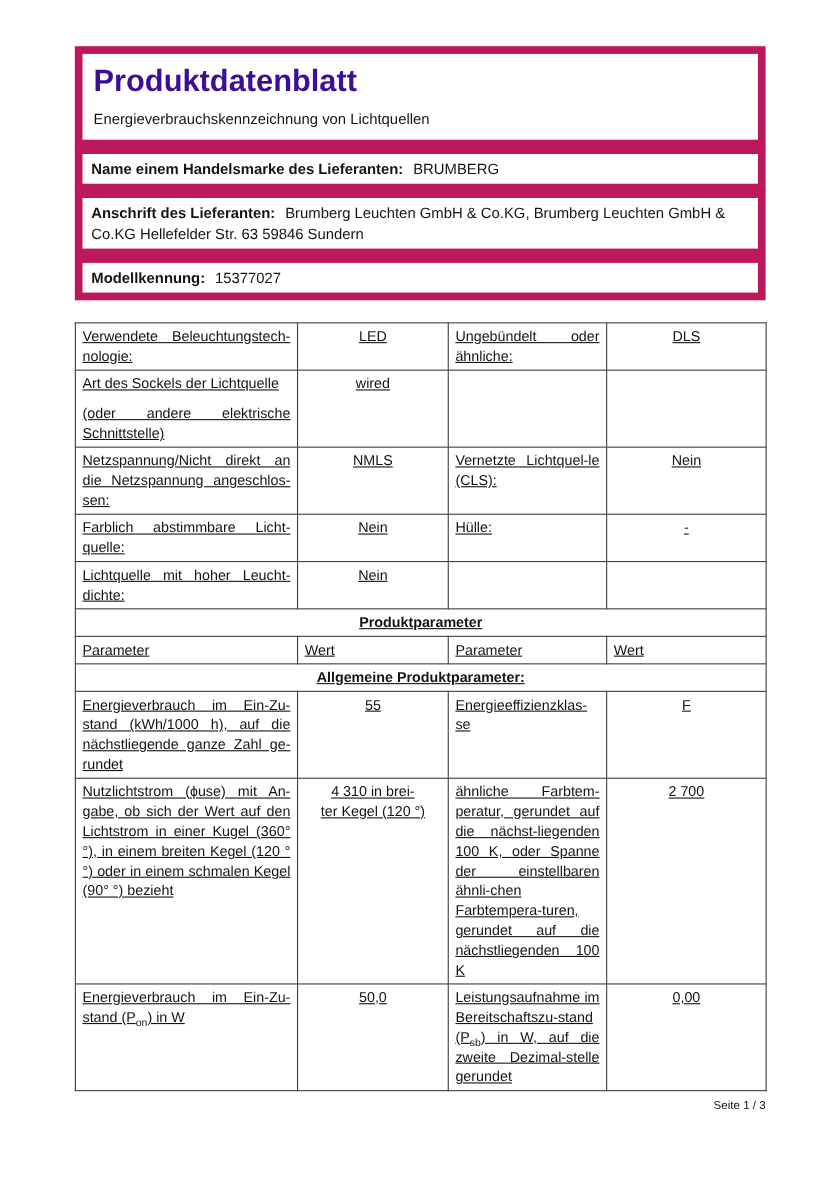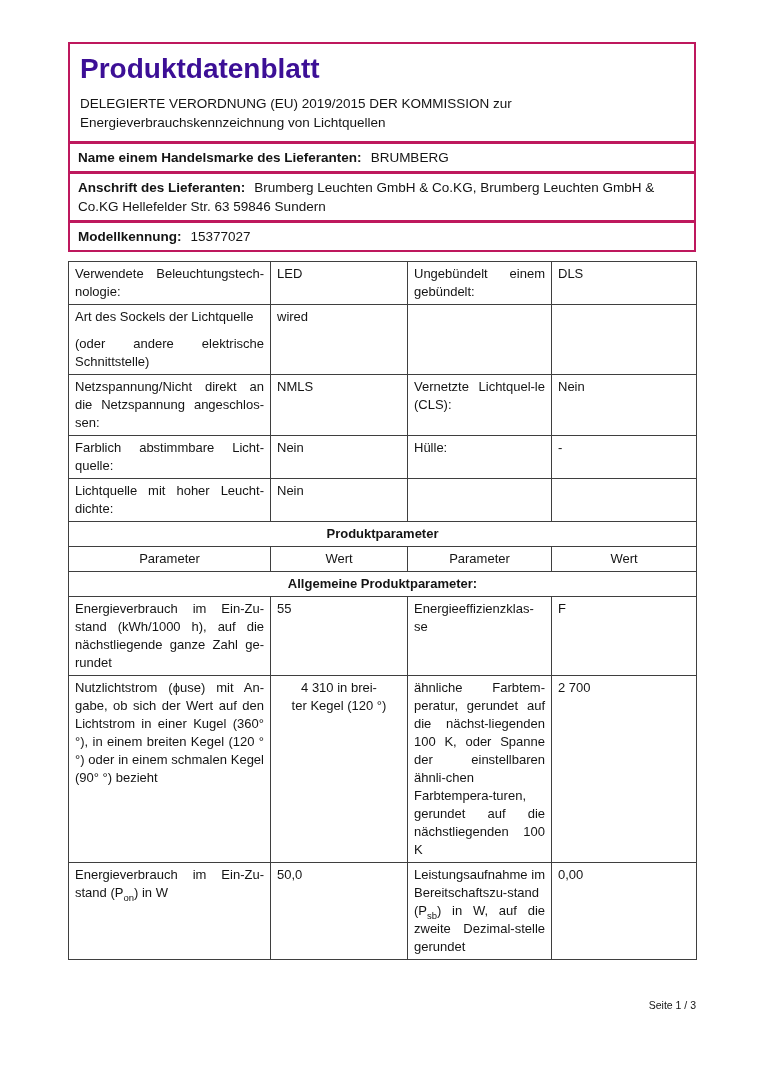--- a/index.html
+++ b/index.html
@@ -1,51 +1,50 @@
 <!DOCTYPE html>
 <html><head>
 <meta charset="utf-8">
 <style>
   html,body{margin:0;padding:0;background:#ffffff;}
   .page{position:relative;width:764px;height:1080px;background:#ffffff;overflow:hidden;
         font-family:"Liberation Sans","DejaVu Sans",sans-serif;color:#141414;}
   .doc{position:absolute;left:68px;top:43px;width:628px;}
 
-  .box{border:2px solid #be185d;margin-top:-1px;padding:4px 8px;font-size:13.5px;line-height:19px;box-sizing:border-box;}
+  .box{border:7px solid #be185d;margin-top:-1px;padding:4px 8px;font-size:13.5px;line-height:19px;box-sizing:border-box;}
   .header-box{padding:8px 10px 9px 10px;}
   .page-title{margin:0 0 9px 0;font-size:28px;line-height:33px;font-weight:bold;}
   .subtitle-line{display:block;}
   .lbl{font-weight:bold;}
   .val{margin-left:9px;margin-top:44px;}
 
-  table.params{border-collapse:collapse;table-layout:fixed;width:628px;margin-top:9px;}
+  table.params{border-collapse:collapse;table-layout:fixed;width:628px;margin-top:20px;text-decoration:underline;}
   table.params td{border:1px solid #3f3f3f;vertical-align:top;font-size:13px;line-height:18px;
                   padding:3px 6px;box-sizing:border-box;overflow:hidden;}
   td.p{text-align:justify;}
-  td.v{}
+  td.v{text-align:center;}
   td.v2{text-align:center;padding-left:14px;padding-right:14px;}
   td.spanrow{text-align:center;font-weight:bold;padding-top:1px;padding-bottom:1px;}
-  td.hl{text-align:center;padding-top:1px;padding-bottom:1px;}
+  td.hl{text-align:left;padding-top:1px;padding-bottom:1px;}
   td.para p{margin:0 0 9px 0;}
   td.para p:last-child{margin-bottom:0;}
   .blk{display:block;}
   sub{font-size:9.5px;line-height:0;}
 
   .footer{position:absolute;right:68px;top:999px;font-size:10.5px;color:#141414;}
 </style>
 </head>
 <body>
 
 <div class="page">
   <div class="doc">
 
     <div class="box header-box">
       <h1 class="page-title" style="color:#3c0f96">Produktdatenblatt</h1>
       <div>
-        <span class="subtitle-line">DELEGIERTE VERORDNUNG (EU) 2019/2015 DER KOMMISSION zur</span>
         <span class="subtitle-line">Energieverbrauchskennzeichnung von Lichtquellen</span>
       </div>
     </div>
 
     <div class="box">
       <span class="lbl">Name einem Handelsmarke des Lieferanten:</span><span class="val">BRUMBERG</span>
     </div>
 
     <div class="box">
       <span class="lbl">Anschrift des Lieferanten:</span><span class="val">Brumberg Leuchten GmbH &amp; Co.KG, Brumberg Leuchten GmbH &amp; Co.KG Hellefelder Str. 63 59846 Sundern</span>
@@ -61,21 +60,21 @@
           <col style="width:202px">
           <col style="width:137px">
           <col style="width:144px">
           <col style="width:145px">
         </colgroup>
 
       <tbody>
           <tr>
         <td class="p">Verwendete Beleuchtungstech-nologie:</td>
         <td class="v">LED</td>
-        <td class="p">Ungebündelt einem gebündelt:</td>
+        <td class="p">Ungebündelt oder ähnliche:</td>
         <td class="v">DLS</td>
       </tr>
 
       <tr>
         <td class="p para">
           <p>Art des Sockels der Lichtquelle</p>
           <p>(oder andere elektrische Schnittstelle)</p>
         </td>
         <td class="v">wired</td>
         <td class="p"></td>

